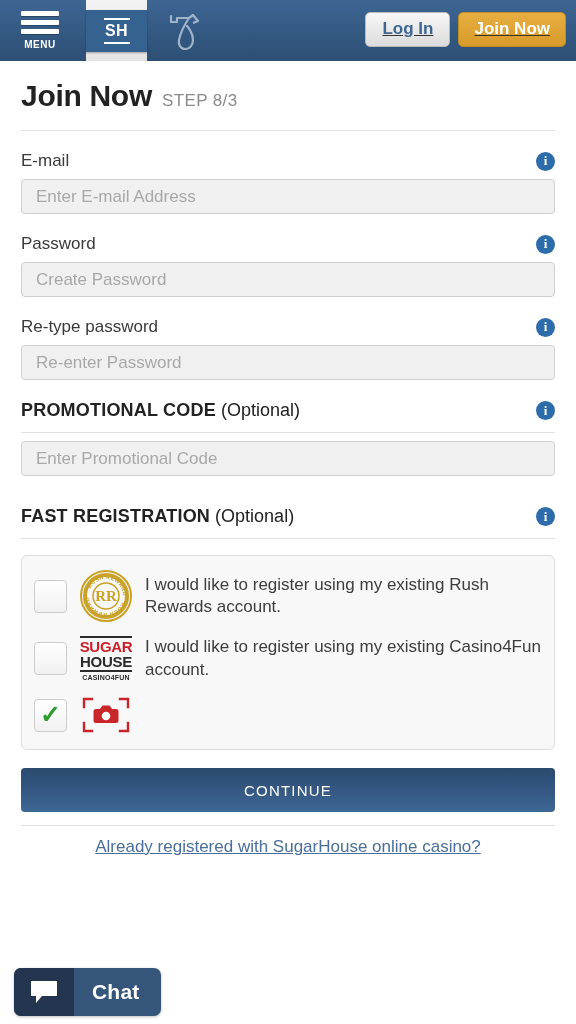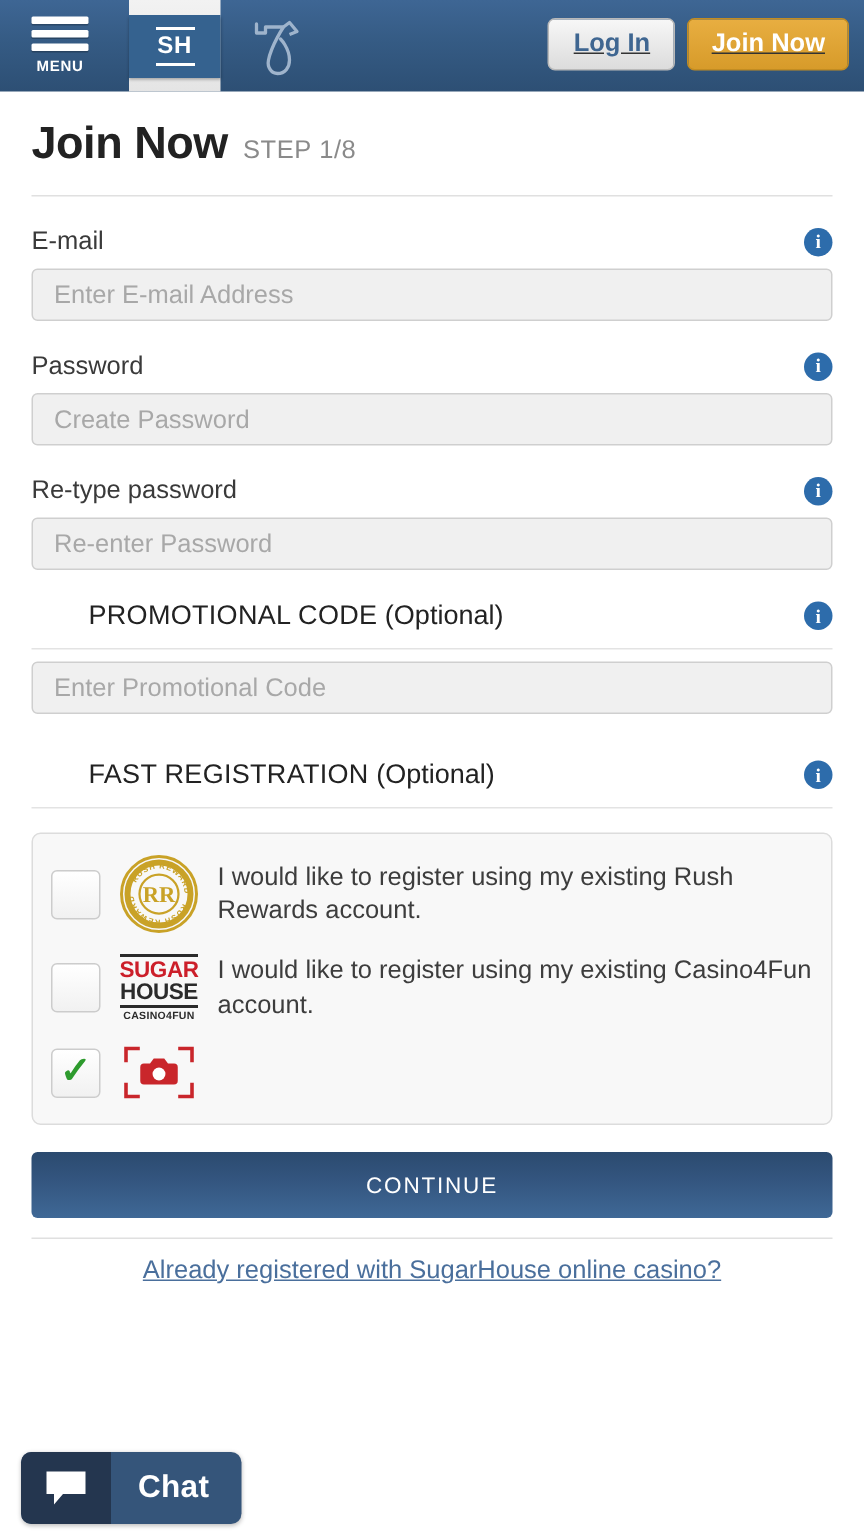--- a/index.html
+++ b/index.html
@@ -164,21 +164,21 @@
     justify-content: space-between;
   }
   .field-label {
     font-size: 17px;
     color: #3a3a3a;
   }
   .section-head {
     font-size: 18px;
     color: #222;
   }
-  .section-head b { font-weight: normal; letter-spacing: .2px; margin-left: 38px; }
+  .section-head b { font-weight: bold; letter-spacing: .2px; }
   .section-head span { font-weight: normal; }
 
   .info-icon {
     width: 19px;
     height: 19px;
     border-radius: 50%;
     background: #2d6cab;
     color: #fff;
     font-size: 13px;
     font-weight: bold;
@@ -385,21 +385,21 @@
   <div class="header-actions">
     <button class="btn-login">Log In</button>
     <button class="btn-join">Join Now</button>
   </div>
 </div>
 
 <div class="page">
 
   <div class="page-title-row">
     <div class="page-title">Join Now</div>
-    <div class="page-step">STEP 1/8</div>
+    <div class="page-step">STEP 8/3</div>
   </div>
   <div class="rule"></div>
 
   
   <div class="field">
     <div class="field-label-row">
       <div class="field-label">E-mail</div>
       <div class="info-icon">i</div>
     </div>
     <input class="text-input" type="text" placeholder="Enter E-mail Address" style="">

